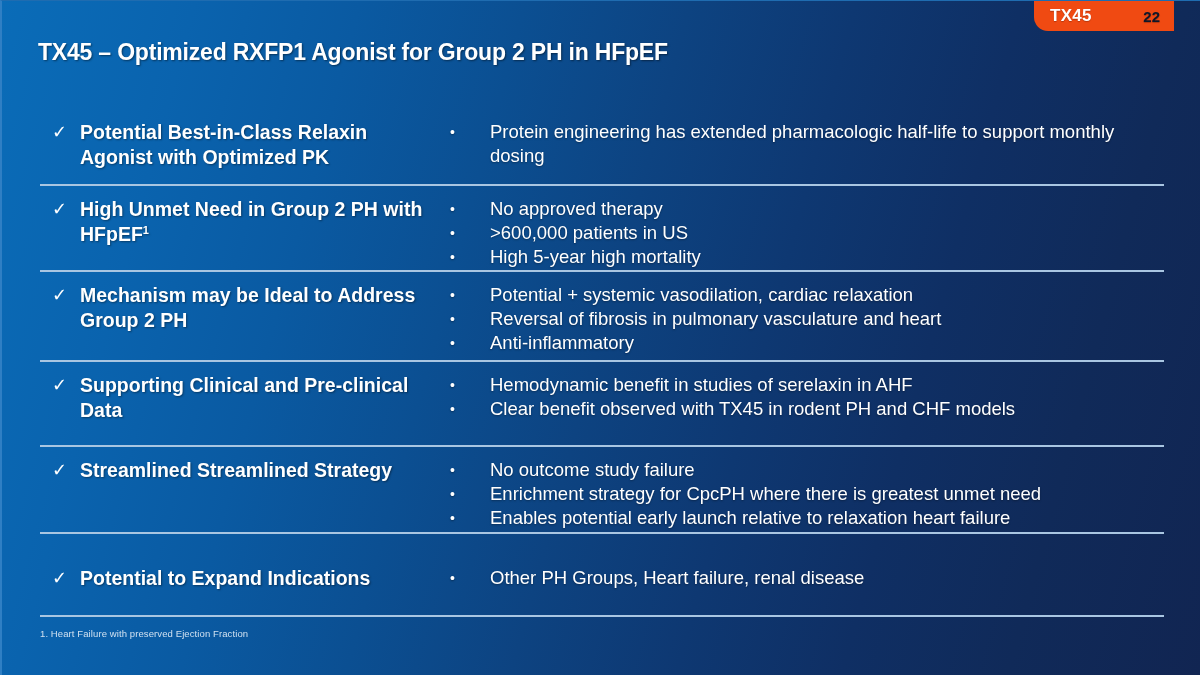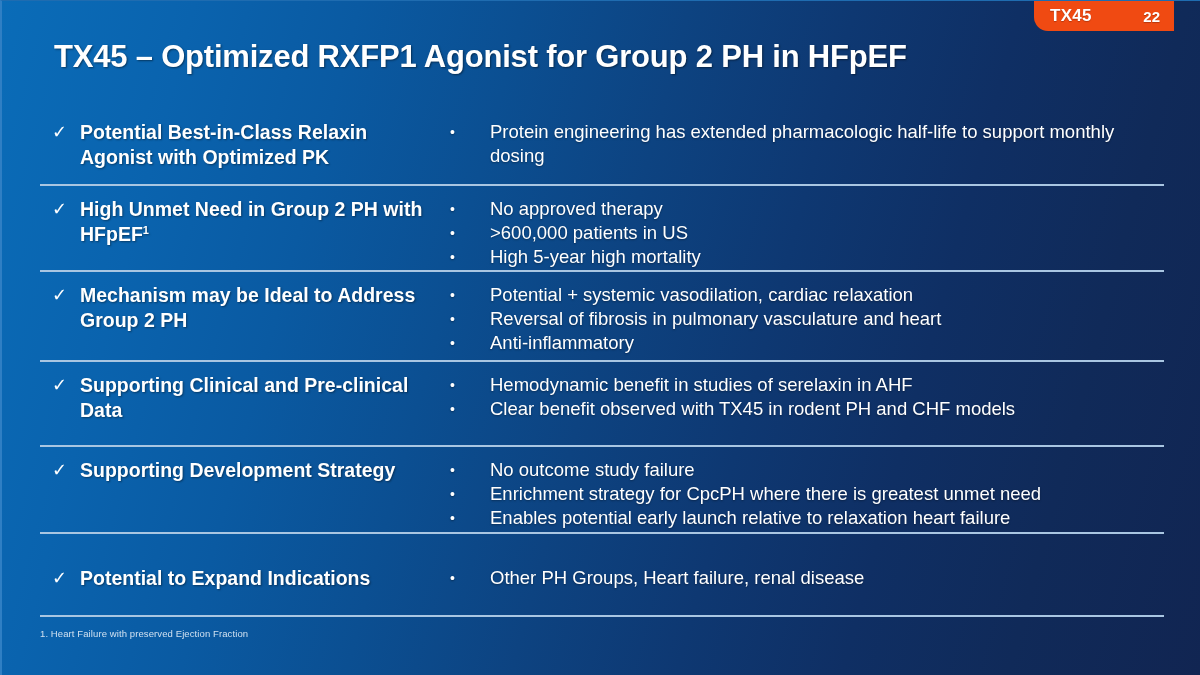--- a/index.html
+++ b/index.html
@@ -50,30 +50,30 @@
     font-weight: bold;
     letter-spacing: 0.3px;
     color: #ffffff;
     text-shadow: 0 1px 1px rgba(0,0,0,.25);
   }
   .page-tab .tab-number {
     position: absolute;
     right: 14px;
     font-size: 15px;
     font-weight: bold;
-    color: #ffffff;
+    color: #0f172a;
     text-shadow: 0 1px 1px rgba(0,0,0,.25);
   }
 
   
   .slide-title {
     position: absolute;
-    left: 52px;
+    left: 36px;
     top: 38px;
-    font-size: 31px;
+    font-size: 23px;
     font-weight: bold;
     letter-spacing: -0.2px;
     white-space: nowrap;
     text-shadow: 1px 1px 2px rgba(0,0,0,.45);
   }
 
   
   .content {
     position: absolute;
     left: 38px;
@@ -271,21 +271,21 @@
         <div class="bullet-line">
           <span class="bullet-dot">•</span>
           <span class="bullet-text">Clear benefit observed with TX45 in rodent PH and CHF models</span>
         </div>
       </div>
     </div>
 
     <div class="row r4">
       <div class="row-left">
         <span class="check">✓</span>
-        <span class="row-left-text"><span>Supporting Development Strategy</span></span>
+        <span class="row-left-text"><span>Streamlined Streamlined Strategy</span></span>
       </div>
       <div class="row-right">
         <div class="bullet-line">
           <span class="bullet-dot">•</span>
           <span class="bullet-text">No outcome study failure</span>
         </div>
         <div class="bullet-line">
           <span class="bullet-dot">•</span>
           <span class="bullet-text">Enrichment strategy for CpcPH where there is greatest unmet need</span>
         </div>

